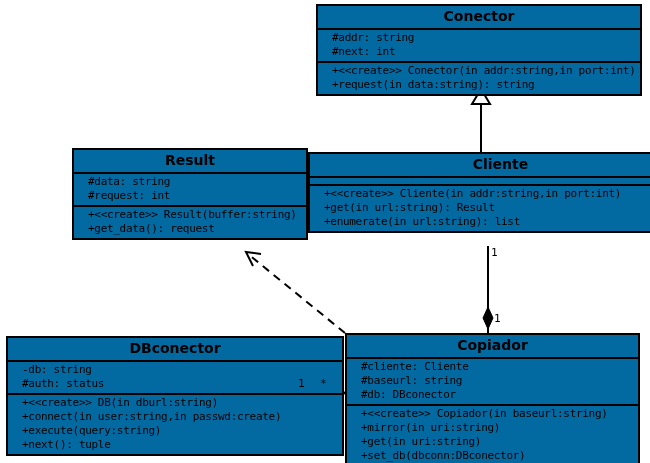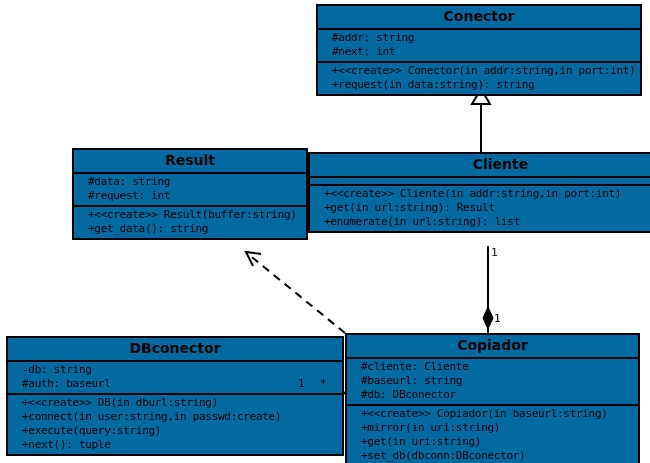--- a/index.html
+++ b/index.html
@@ -120,39 +120,39 @@
   </div>
 
   <div class="uml-class" style="left:30px; top:148px; width:236px;margin-left:42px;">
     <div class="cls-title">Result</div>
     <div class="cls-compartment">
       <div class="cls-row">#data: string</div>
       <div class="cls-row">#request: int</div>
     </div>
     <div class="cls-compartment">
       <div class="cls-row">+&lt;&lt;create&gt;&gt; Result(buffer:string)</div>
-      <div class="cls-row">+get_data(): string</div>
+      <div class="cls-row">+get_data(): request</div>
     </div>
   </div>
 
   <div class="uml-class" style="left:308px; top:152px; width:385px;">
     <div class="cls-title">Cliente</div>
     <div class="cls-compartment empty"></div>
     <div class="cls-compartment">
       <div class="cls-row">+&lt;&lt;create&gt;&gt; Cliente(in addr:string,in port:int)</div>
       <div class="cls-row">+get(in url:string): Result</div>
       <div class="cls-row">+enumerate(in url:string): list</div>
     </div>
   </div>
 
   <div class="uml-class" style="left:6px; top:336px; width:338px;">
     <div class="cls-title">DBconector</div>
     <div class="cls-compartment">
       <div class="cls-row">-db: string</div>
-      <div class="cls-row">#auth: baseurl</div>
+      <div class="cls-row">#auth: status</div>
     </div>
     <div class="cls-compartment">
       <div class="cls-row">+&lt;&lt;create&gt;&gt; DB(in dburl:string)</div>
       <div class="cls-row">+connect(in user:string,in passwd:create)</div>
       <div class="cls-row">+execute(query:string)</div>
       <div class="cls-row">+next(): tuple</div>
     </div>
   </div>
 
   <div class="uml-class" style="left:345px; top:333px; width:295px;">

